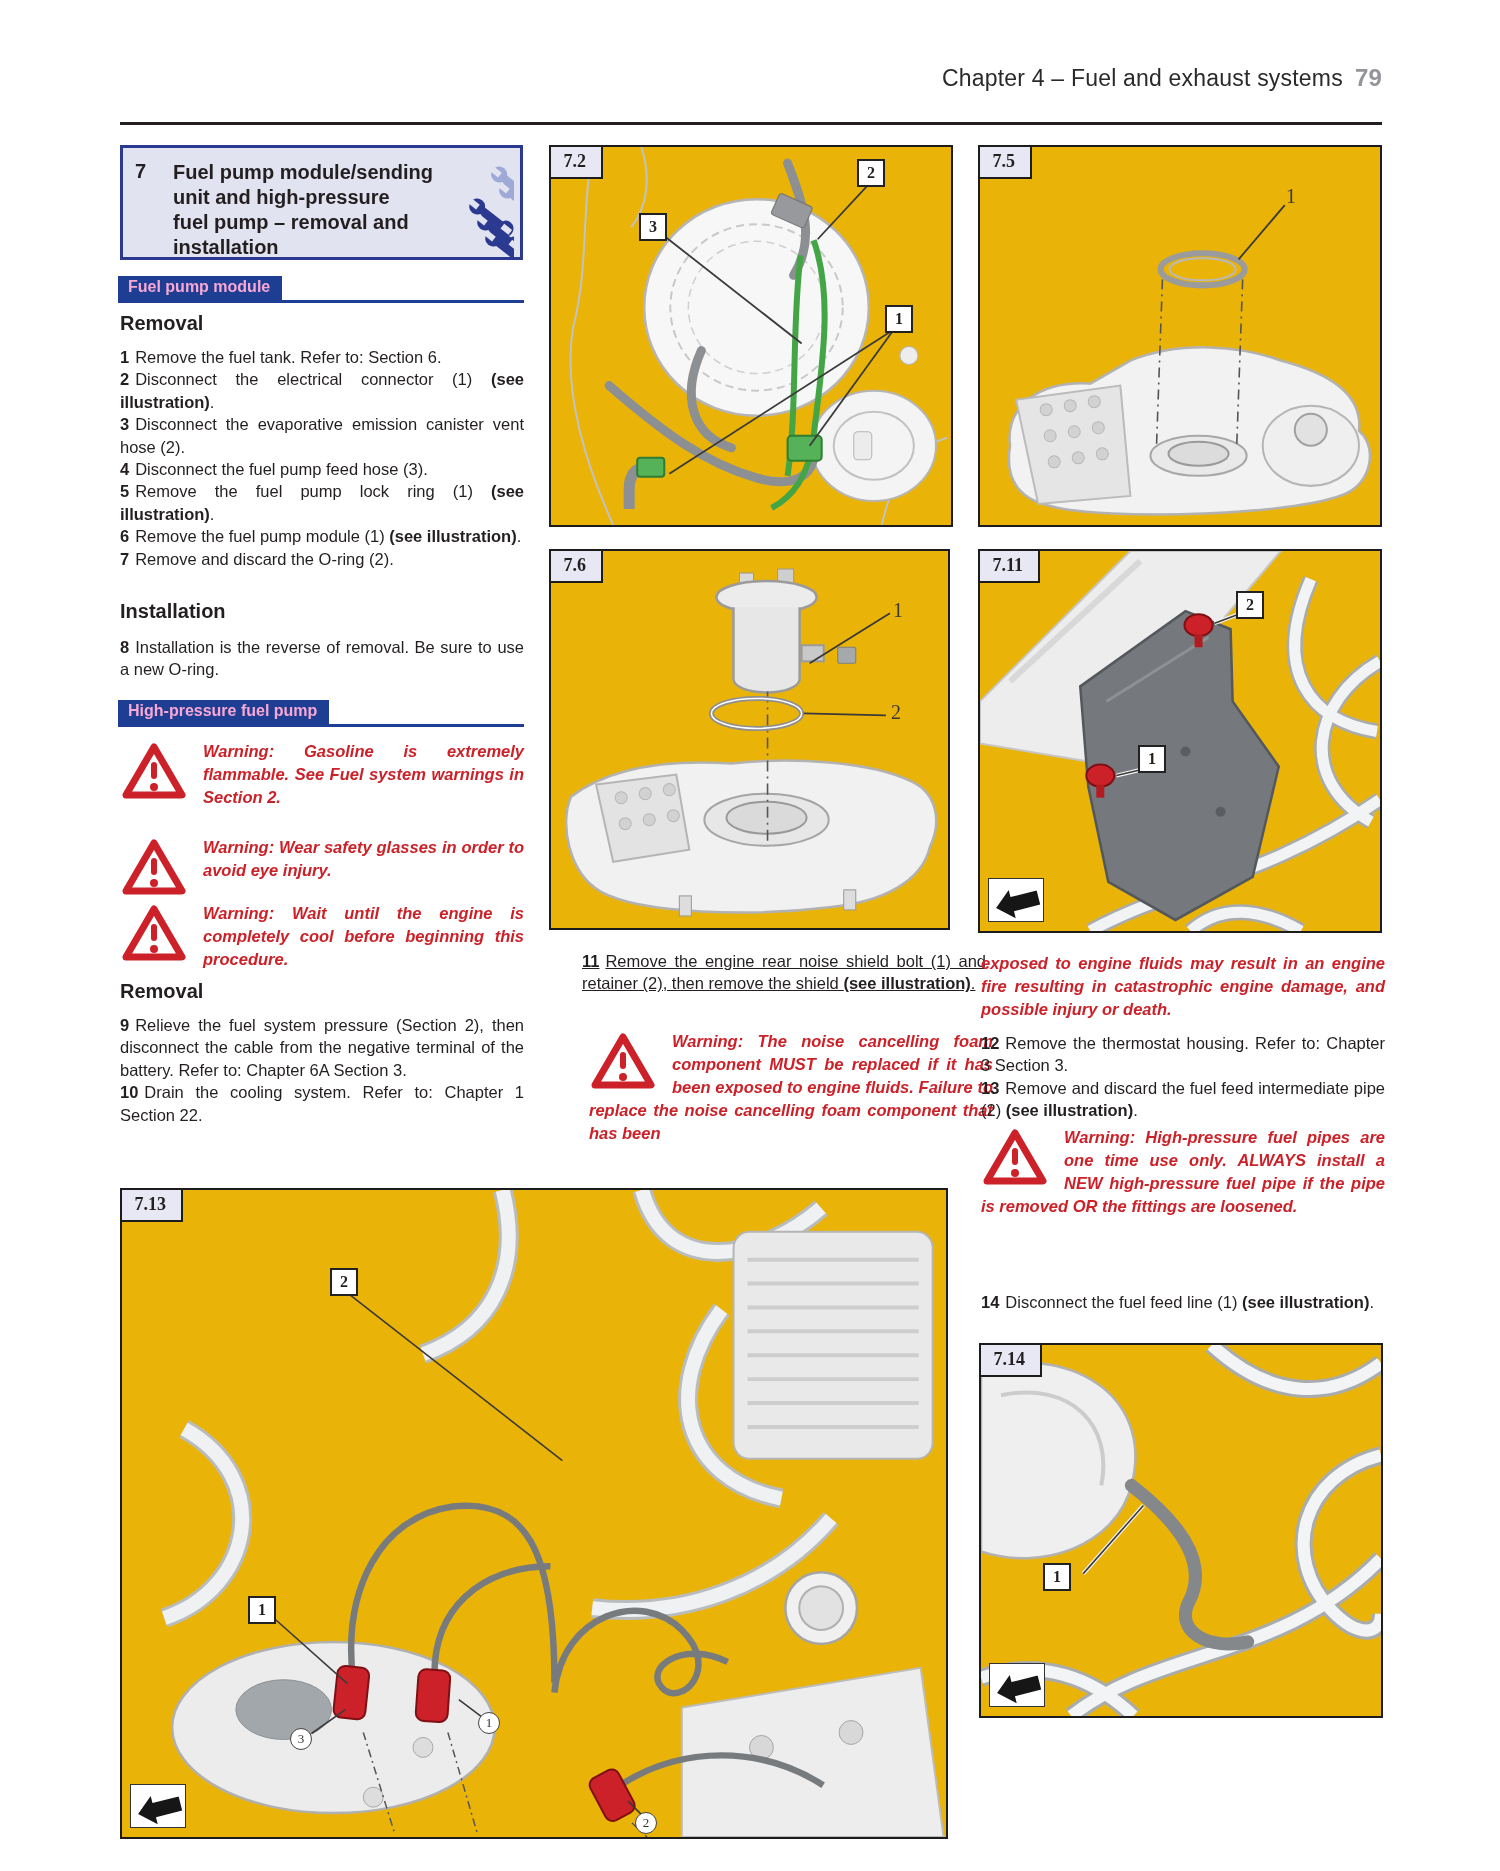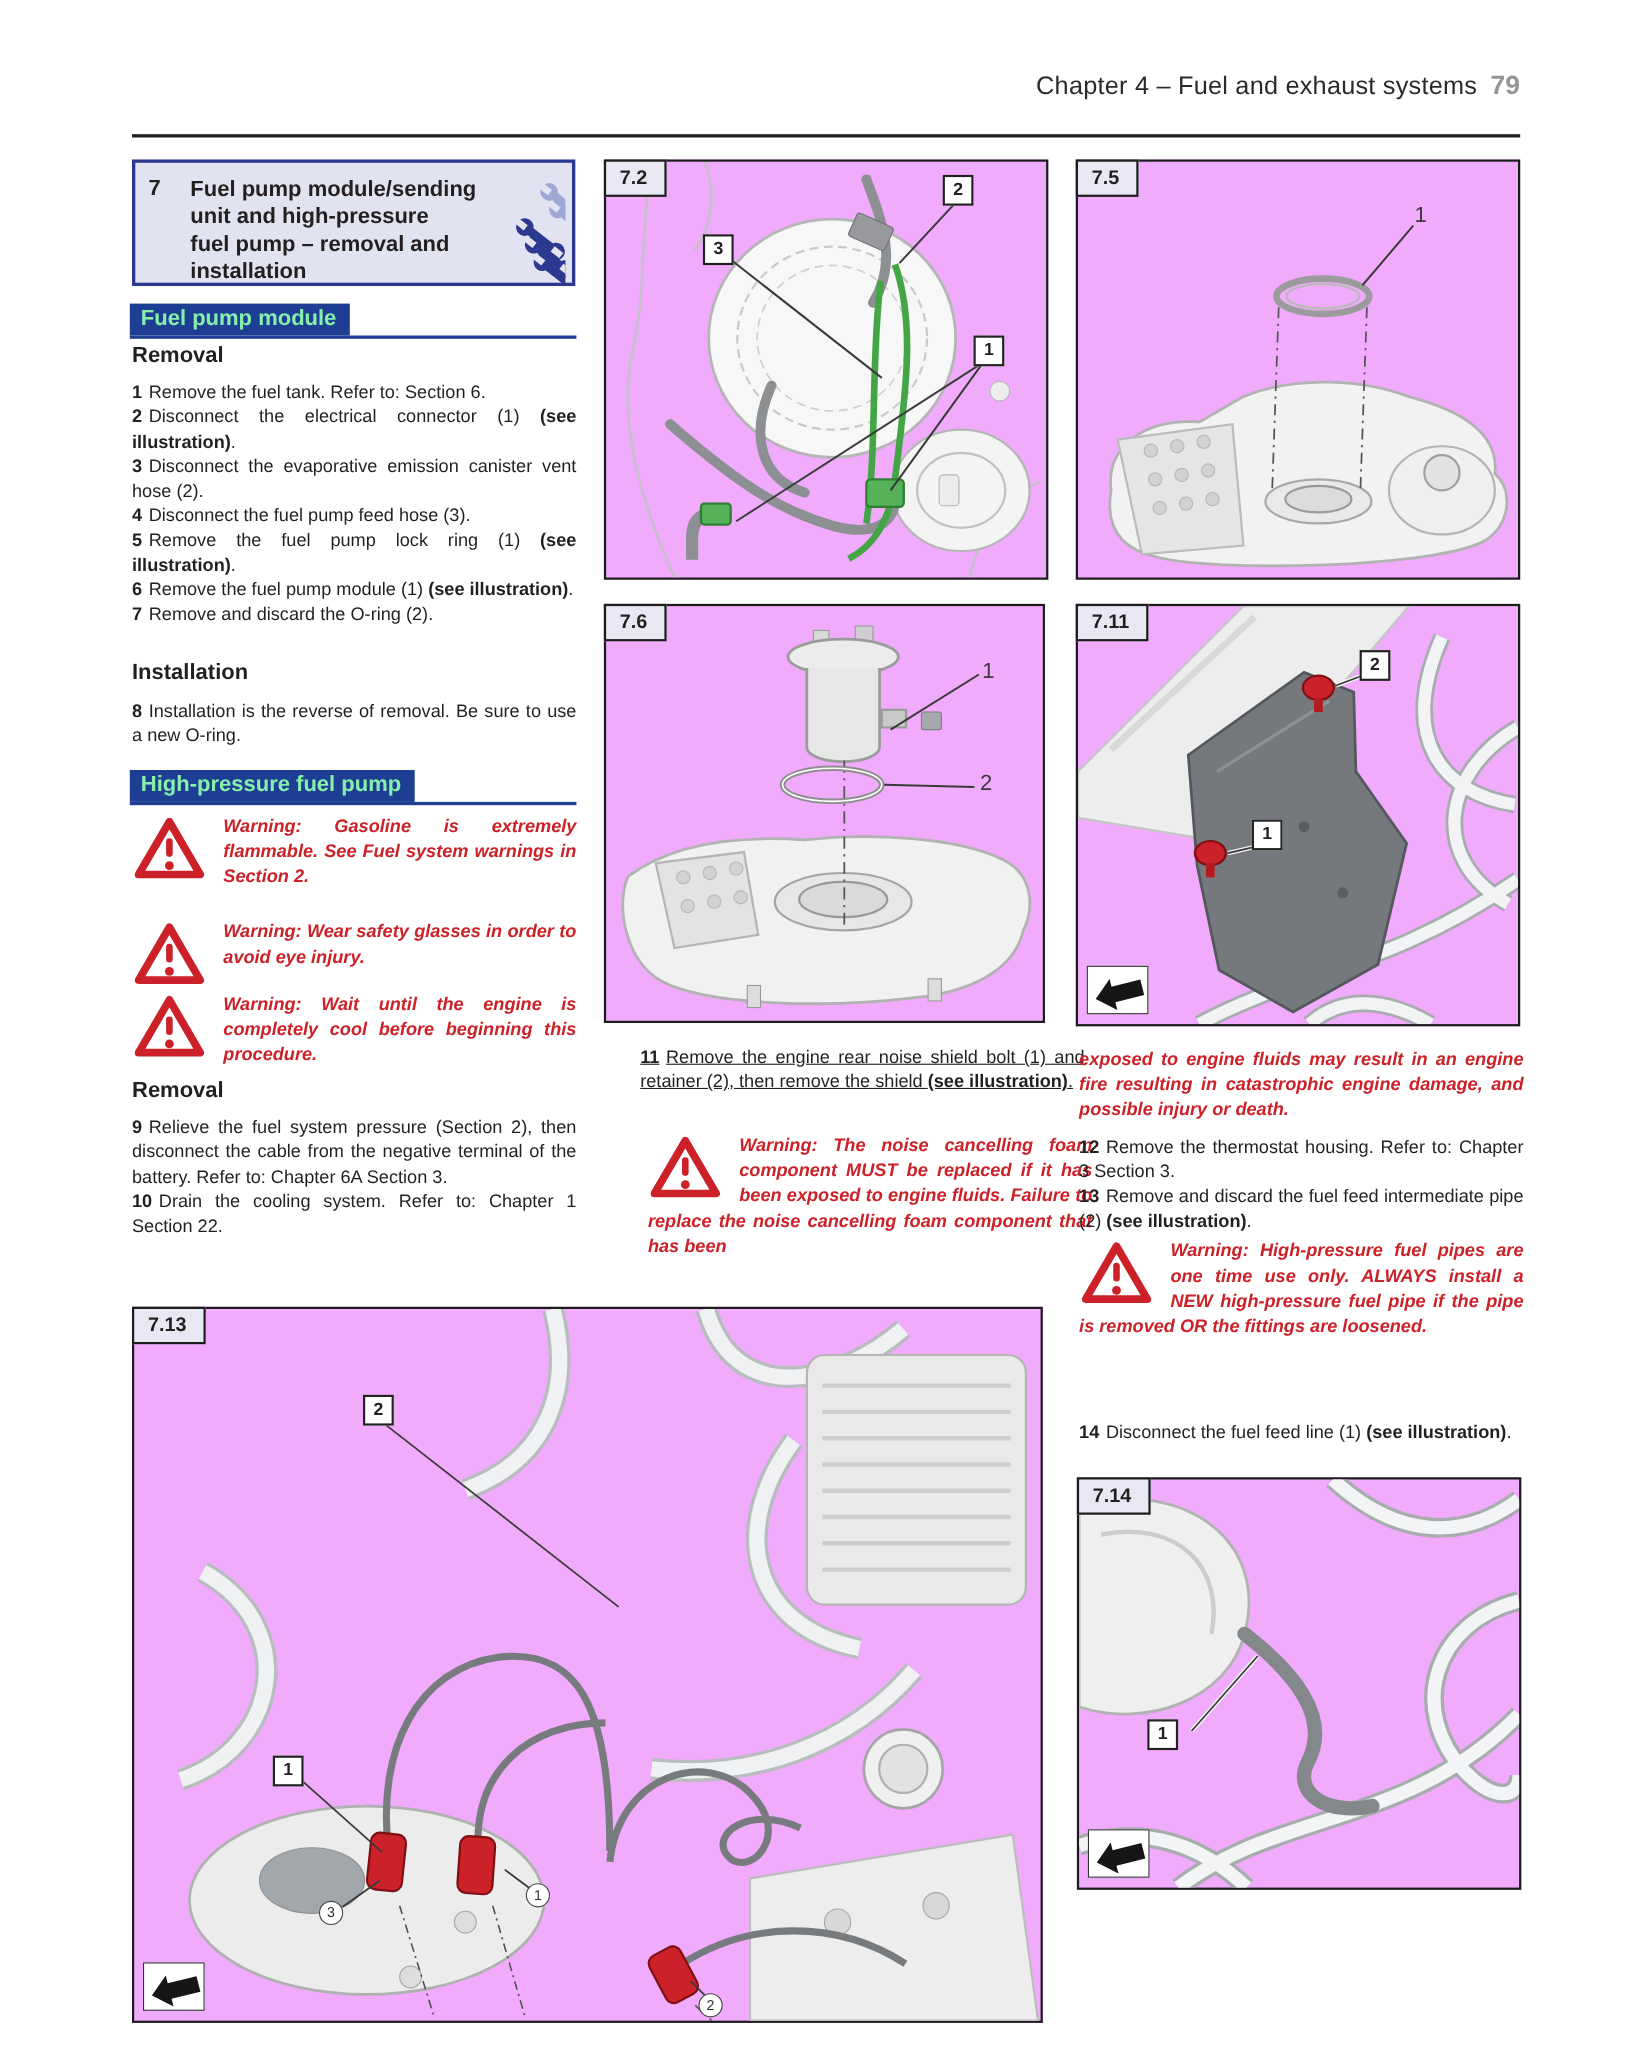--- a/index.html
+++ b/index.html
@@ -12,35 +12,35 @@
   .rule { background:#231f20; height:2.5px; }
 
   
   .titlebox { background:#e2e3f1; border:3px solid #2b3990; box-sizing:border-box; display:flex; padding:12px 6px 8px 12px; }
   .titlebox .num { font-weight:bold; font-size:20px; width:38px; flex:0 0 38px; }
   .titlebox .tl { font-weight:bold; font-size:20px; line-height:25px; flex:1; }
   .titlebox .spanners { flex:0 0 58px; position:relative; }
 
   
   .barwrap { border-bottom:3px solid #1e3e94; box-sizing:border-box; }
-  .bluebar { display:inline-block; background:#1e3e94; color:#86efac; font-weight:bold; font-size:20px; padding:2px 12px 4px 10px; }
+  .bluebar { display:inline-block; background:#1e3e94; color:#f9a8d4; font-weight:bold; font-size:16px; padding:2px 12px 4px 10px; }
 
   .h2 { font-weight:bold; font-size:20px; color:#231f20; }
 
   .flow { width:404px; }
   .flow p.step { margin:0; font-size:16.5px; line-height:22.4px; text-align:justify; }
   .flow p.step .n { font-weight:bold; padding-right:6px; }
   .flow p.step b { font-weight:bold; }
 
   .warn { width:404px; color:#cc2128; font-weight:bold; font-style:italic; font-size:16.5px; line-height:23px; text-align:justify; }
   .warn .tri { float:left; width:64px; height:58px; margin:3px 17px 6px 2px; }
   .warn-cont { width:404px; color:#cc2128; font-weight:bold; font-style:italic; font-size:16.5px; line-height:23px; text-align:justify; }
 
   
-  .fig { border:2.5px solid #1c1c1c; box-sizing:border-box; background:#f0abfc; }
+  .fig { border:2.5px solid #1c1c1c; box-sizing:border-box; background:#eab308;font-family:Liberation Serif, serif; }
   .fig svg.art { position:absolute; left:0; top:0; width:100%; height:100%; }
   .figlabel { position:absolute; top:-2.5px; left:-2.5px; background:#e7e8f3; border:2.5px solid #1c1c1c; font-weight:bold; font-size:18px; padding:4px 15px 5px 13px; }
   .co { position:absolute; width:24px; height:24px; border:2px solid #222; background:#fff; font-weight:bold; font-size:16px; line-height:24px; text-align:center; }
   .cc { position:absolute; width:20px; height:20px; border:1.5px solid #444; border-radius:50%; background:#fff; font-size:13px; line-height:20px; text-align:center; color:#333; }
   .cp { position:absolute; font-size:20px; color:#3a3a3a; }
   .dir { position:absolute; left:8px; bottom:9px; width:54px; height:42px; background:#fff; border:1.5px solid #333; }
   .dir svg { width:100%; height:100%; }
 </style>
 </head>
 <body>

